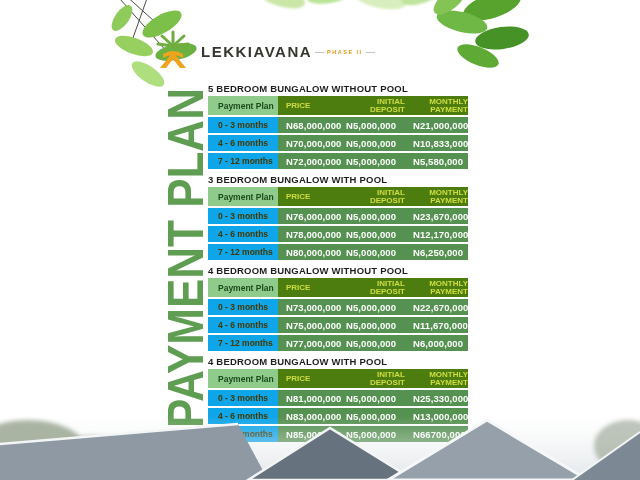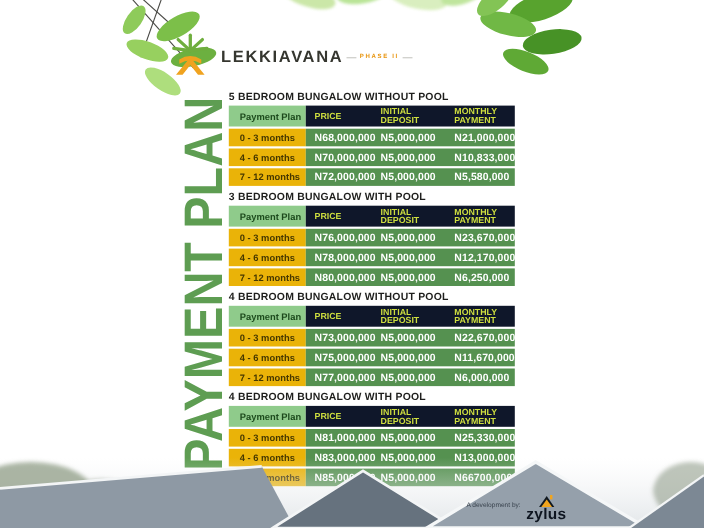--- a/index.html
+++ b/index.html
@@ -39,23 +39,23 @@
   .tbl-title{font-size:9.5px;font-weight:bold;color:#1e1e1c;letter-spacing:.2px;height:10px;line-height:10px;margin-bottom:2px;}
   .row{display:flex;height:16px;margin-top:2px;}
   .row.head{height:19px;margin-top:0;}
   .plan-cell{width:70px;flex:0 0 auto;display:flex;align-items:center;padding-left:10px;box-sizing:border-box;}
   .band{width:190px;flex:0 0 auto;display:flex;}
   .band .c{display:flex;align-items:center;padding-left:8px;box-sizing:border-box;}
   .c-price{width:60px;}
   .c-dep{width:67px;}
   .c-mon{width:63px;}
   .head .plan-cell{background:#8fcb8b;font-size:8.5px;font-weight:bold;color:#1c4a1c;}
-  .head .band{background:#0f172a;}
+  .head .band{background:#4d7c0f;text-align:right;}
   .head .c{font-size:8px;line-height:8px;font-weight:bold;color:#cede3f;text-transform:uppercase;}
-  .row.data .plan-cell{background:#eab308;font-size:8.5px;font-weight:bold;color:#453700;}
+  .row.data .plan-cell{background:#0ea5e9;font-size:8.5px;font-weight:bold;color:#453700;}
   .row.data .band{background:#559150;}
   .row.data .c{font-size:9.5px;font-weight:bold;color:#ffffff;letter-spacing:.1px;}
   
   .bottom-scene{position:absolute;left:0;bottom:0;width:640px;height:64px;}
   .dev-block{position:absolute;left:424px;top:449px;display:flex;align-items:flex-start;}
   .dev-by{font-size:6px;color:#39434e;margin-top:8px;margin-right:5px;white-space:nowrap;}
   .zylus{display:flex;flex-direction:column;align-items:center;}
   .zylus-icon{width:18px;height:12px;}
   .zylus-name{font-size:14px;font-weight:800;color:#0e1520;line-height:12px;letter-spacing:.3px;}
 </style>
@@ -308,25 +308,14 @@
       <ellipse cx="628" cy="30" rx="34" ry="26" fill="#7f8d77" opacity="0.5"></ellipse>
     </g>
     <polygon points="0,28 238,8 268,64 0,64" fill="#8e99a4"></polygon>
     <line x1="0" y1="28" x2="238" y2="8" stroke="#f3f5f6" stroke-width="2.5"></line>
     <polygon points="248,64 330,12 414,64" fill="#66727e" stroke="#f3f5f6" stroke-width="2.5"></polygon>
     <polygon points="388,64 487,4 588,64" fill="#95a0ab" stroke="#f5f7f8" stroke-width="3"></polygon>
     <polygon points="572,64 640,16 640,64" fill="#7c8894"></polygon>
     <line x1="572" y1="64" x2="640" y2="16" stroke="#f3f5f6" stroke-width="2"></line>
   </svg>
 
-  <div class="dev-block">
-    <span class="dev-by">A development by:</span>
-    <div class="zylus">
-      <svg class="zylus-icon" viewBox="0 0 18 12">
-        <polygon points="2,12 9,2 16,12" fill="#101820"></polygon>
-        <polygon points="4,12 9,5 14,12" fill="#f0a41e"></polygon>
-        <rect x="12" y="1" width="2.2" height="4" fill="#f0a41e"></rect>
-      </svg>
-      <span class="zylus-name">zylus</span>
-    </div>
-  </div>
 
 </div>
 
 </body></html>

